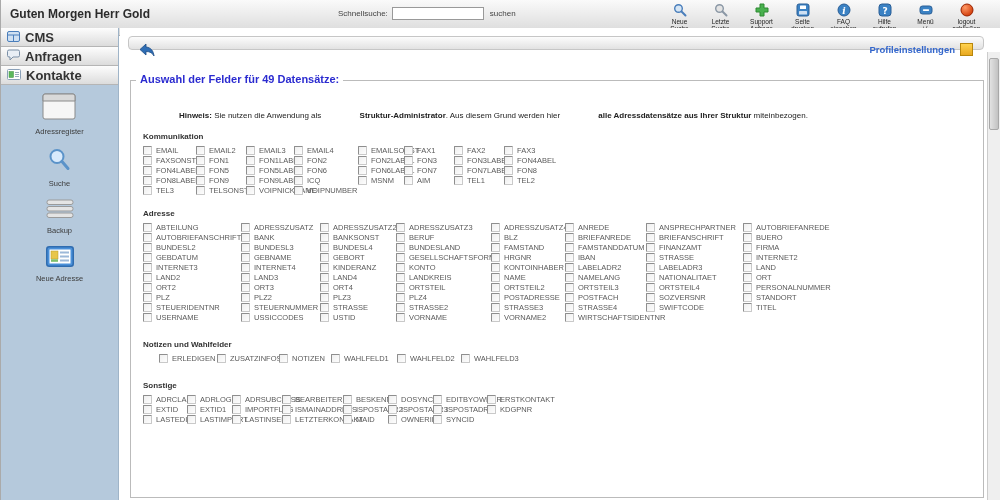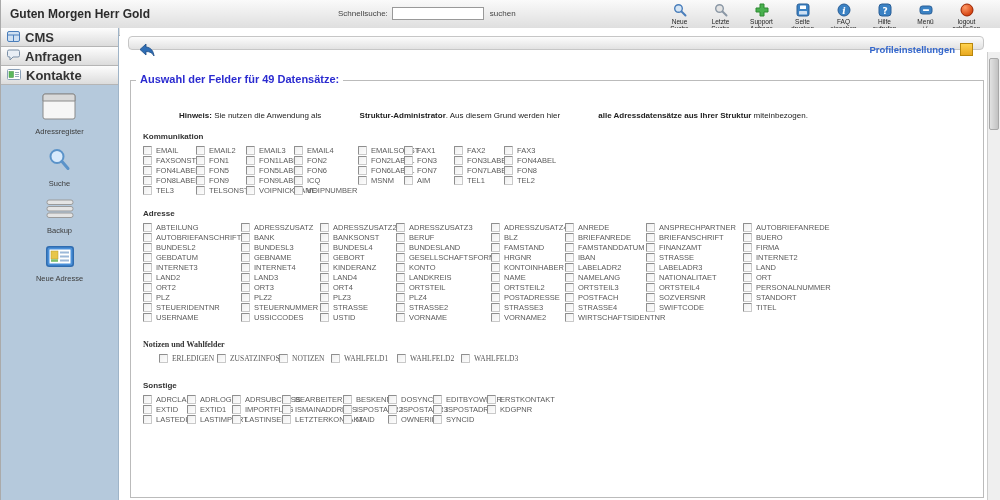--- a/index.html
+++ b/index.html
@@ -39,21 +39,21 @@
 
   .fieldset { position:absolute; left:10px; right:16px; top:52px; bottom:2px;
     border:1px solid #bbb; padding:6px 10px; }
   .legend { position:absolute; top:-8px; left:5px; background:#fff; padding:0 4px;
     font-size:11px; font-weight:bold; color:#2b2bd0; }
   .hint { margin:24px 0 0 2px; font-size:8px; color:#222; }
   .hint b { font-weight:bold;padding-left:36px; }
 
   .section { margin:12px 0 0 2px; }
   .sec-adresse  { margin-top:14px; }
-  .sec-notizen  { margin-top:18px;font-family:Liberation Serif, serif; }
+  .sec-notizen  { margin-top:18px; }
   .sec-sonstige { margin-top:18px; }
   .section-title { font-size:8px; font-weight:bold; color:#333; margin-bottom:4px; }
   .cb-grid { display:grid; row-gap:0; }
   .grid-0 { grid-template-columns:53px 50px 48px 64px 46px 50px 50px auto; }
   .grid-1 { grid-template-columns:98px 79px 76px 95px 74px 81px 97px auto; }
   .grid-2 { grid-template-columns:58px 62px 52px 66px 64px auto;padding-left:16px; }
   .grid-3 { grid-template-columns:44px 45px 50px 61px 45px 45px 54px auto; }
   .cb-item { display:flex; align-items:center; white-space:nowrap; cursor:pointer; height:10px; }
   .cb-box { width:9px; height:9px; flex:0 0 9px; border:1px solid;
     border-color:#8e8e8e #c9c9c9 #c9c9c9 #8e8e8e; background:linear-gradient(135deg,#efefef,#fdfdfd);

